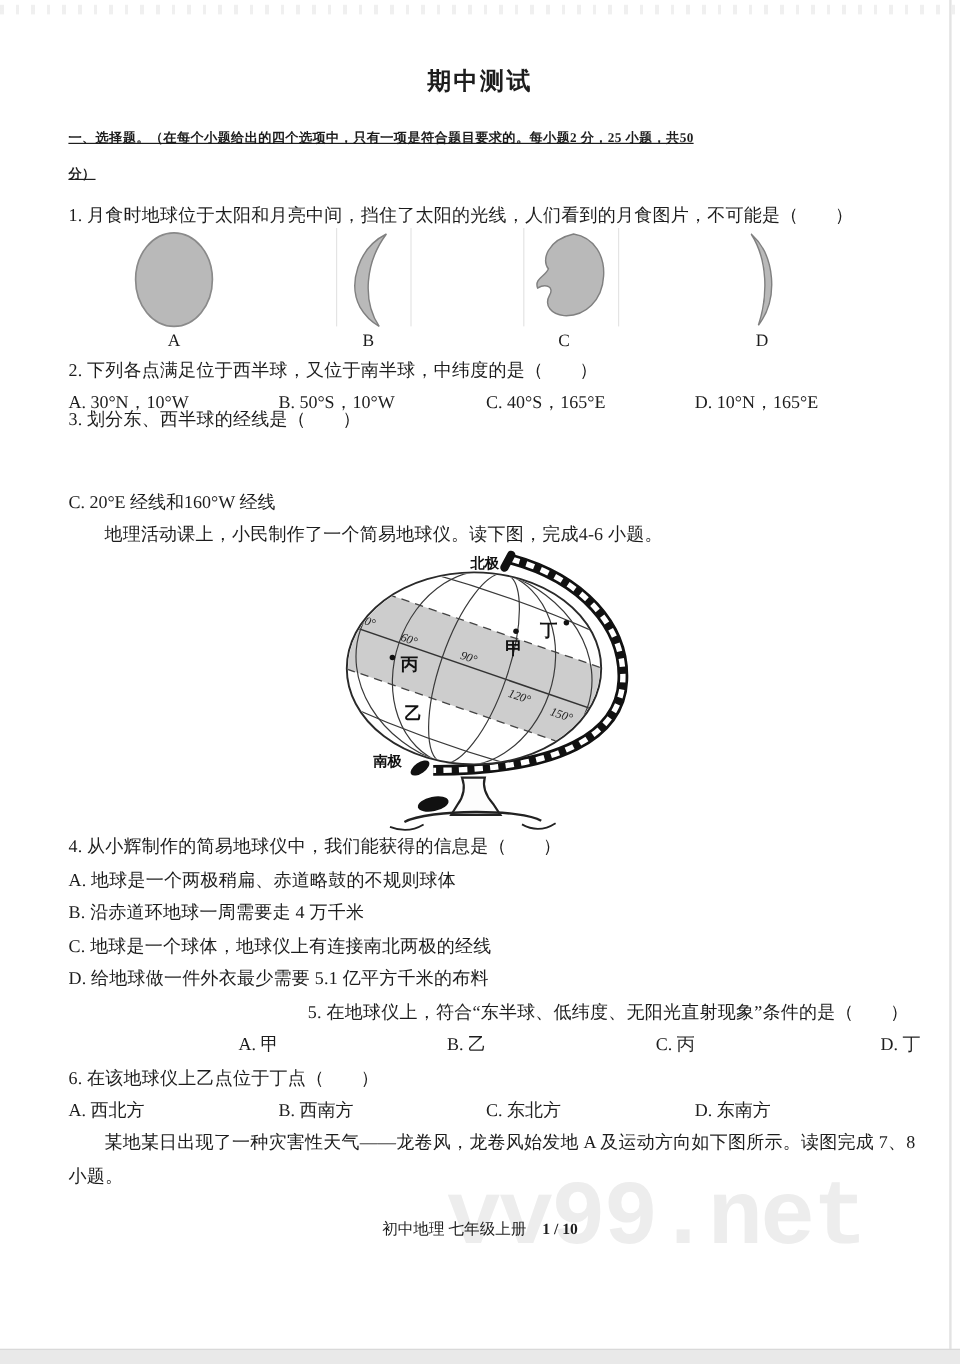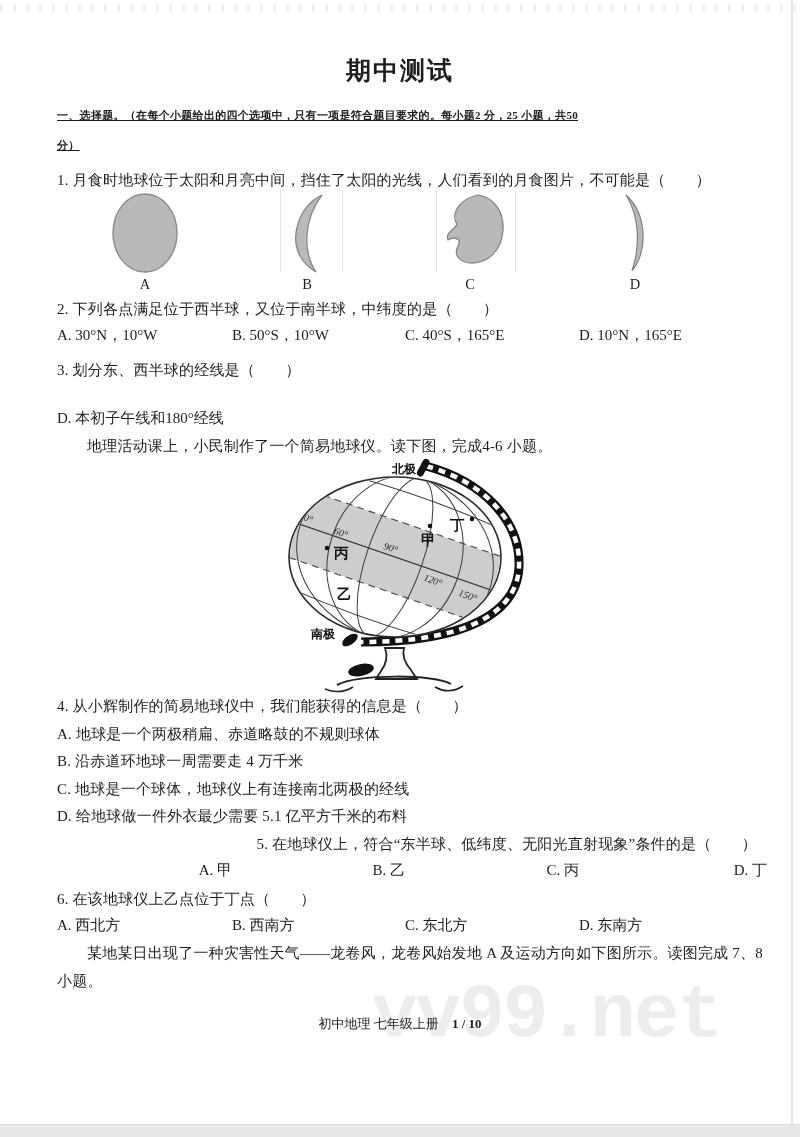--- a/index.html
+++ b/index.html
@@ -4,21 +4,21 @@
 <style>
   html,body{margin:0;padding:0;}
   body{
     width:800px;height:1137px;position:relative;overflow:hidden;
     background:#ffffff;color:#1d1d1d;
     font-family:"Liberation Serif","DejaVu Serif",serif;
   }
   .abs{position:absolute;}
   .page-title{
     left:0;top:54px;width:800px;text-align:center;
-    font-size:25px;font-weight:bold;letter-spacing:2px;
+    font-size:20px;font-weight:bold;letter-spacing:2px;
   }
   .sec-line{left:57px;width:695px;font-size:11px;font-weight:bold;line-height:30px;letter-spacing:.3px;text-decoration:underline;}
   .stem,.optline{left:57px;width:700px;font-size:15px;line-height:20px;letter-spacing:.2px;white-space:nowrap;}
   .indent{padding-left:30px;}
   .grid4{left:57px;width:710px;display:grid;grid-template-columns:175px 173px 174px 1fr;font-size:15px;}
   .grid2{left:57px;width:710px;display:grid;grid-template-columns:343px 1fr;font-size:15px;}
   .moon-label{font-size:14.5px;text-align:center;width:40px;}
   .moon-cell-border{border-left:1px solid #e4e4e4;border-right:1px solid #e4e4e4;}
   .footer{left:0;top:1015px;width:800px;text-align:center;font-size:13px;z-index:2;}
   .footer b{margin-left:10px;}
@@ -75,25 +75,25 @@
 <div class="abs moon-label" style="left:615px;top:276px;">D</div>
 
 <div class="abs stem" style="top:299px;">2. 下列各点满足位于西半球，又位于南半球，中纬度的是（　　）</div>
 <div class="abs grid4" style="top:326px;">
   <span>A. 30°N，10°W</span>
   <span>B. 50°S，10°W</span>
   <span>C. 40°S，165°E</span>
   <span>D. 10°N，165°E</span>
 </div>
 
-<div class="abs stem" style="top:360px;">3. 划分东、西半球的经线是（　　）</div>
+<div class="abs stem" style="top:340px;">3. 划分东、西半球的经线是（　　）</div>
 <div class="abs grid2" style="top:382px;">
 </div>
 <div class="abs grid2" style="top:409px;">
-  <span>D. 本初子午线和180°经线</span>
+  <span>C. 20°E 经线和160°W 经线</span>
 </div>
 
 <div class="abs stem indent" style="top:436px;">地理活动课上，小民制作了一个简易地球仪。读下图，完成4-6 小题。</div>
 
 <svg class="abs" style="left:253px;top:452px;" width="330" height="245" viewBox="0 0 330 245">
   <defs>
     <clipPath id="gclip">
         <ellipse cx="142" cy="105" rx="105" ry="79"></ellipse>
       </clipPath>
   </defs>

